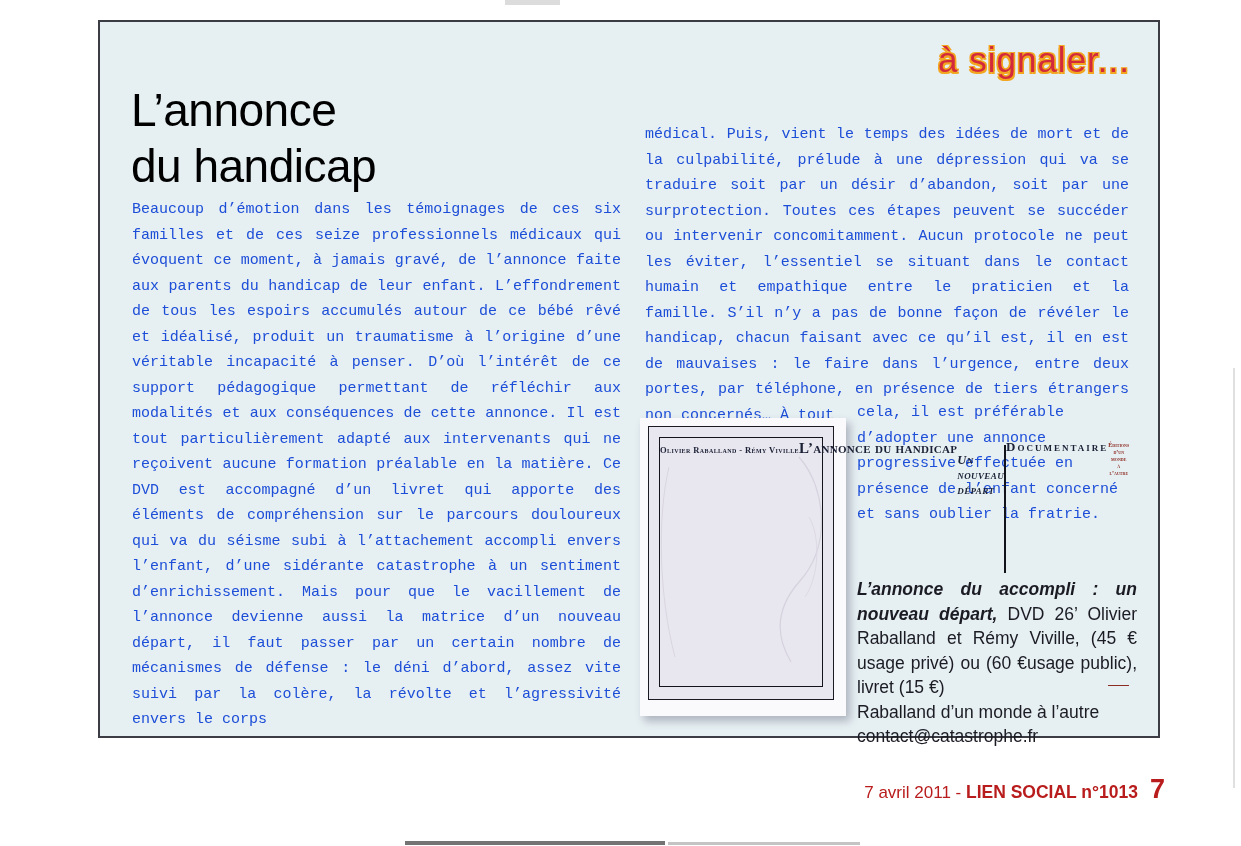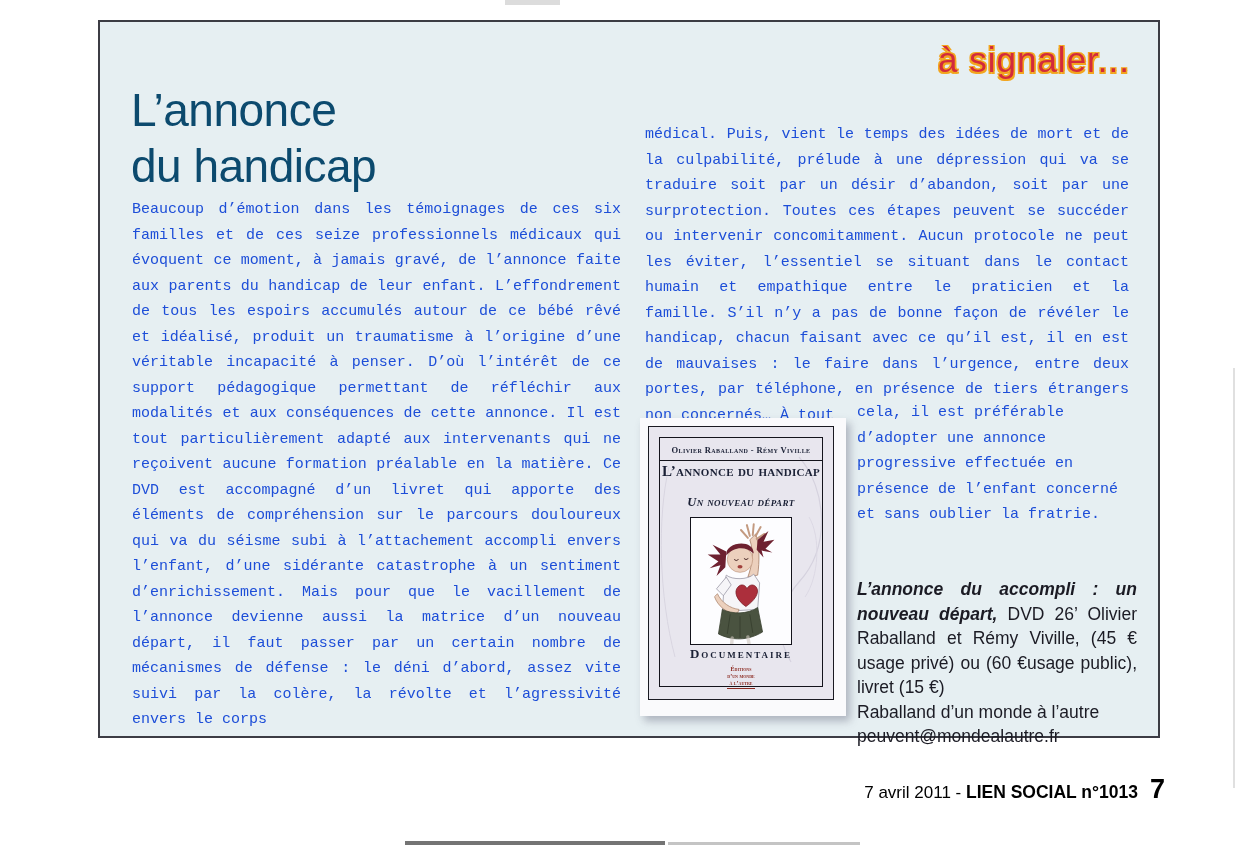--- a/index.html
+++ b/index.html
@@ -22,21 +22,21 @@
   .section-label {
     position:absolute; top:40px; right:111px;
     font-size:35px; font-weight:normal; letter-spacing:1px;
     color:#d22a3c;
     text-shadow:1.5px 1.5px 0 #f2a51e, -1.5px -1.5px 0 #f2a51e,
                 1.5px -1.5px 0 #f2a51e, -1.5px 1.5px 0 #f2a51e;
   }
   .article-title {
     position:absolute; left:131px; top:82px;
     font-size:46px; line-height:56px; font-weight:normal;
-    color:#0c4a6e; letter-spacing:-0.5px;
+    color:#000000; letter-spacing:-0.5px;
   }
 
   
   .body-text {
     position:absolute;
     font-family:Liberation Mono, monospace;
     font-size:15px; line-height:25.5px;
     color:#1d4ed8;
     text-align:justify;
     hyphens:auto; -webkit-hyphens:auto;
@@ -53,21 +53,21 @@
   }
   .dvd-cover {
     position:absolute; left:8px; top:8px; right:12px; bottom:16px;
     background:#e8e6ee;
     border:1.5px solid #1a1a22;
   }
   .cover-sketch { position:absolute; inset:0; width:100%; height:100%; opacity:.55; }
   .cover-frame {
     position:absolute; left:10px; right:10px; top:10px; bottom:12px;
     border:1.5px solid #13131b;
-    display:flex; flex-direction:column; align-items:center;
+    display:flex; 
     font-family:"Liberation Serif", serif; color:#1a2035;
   }
   .cover-authors {
     margin-top:7px; font-size:8.5px; font-weight:bold;
     font-variant:small-caps; letter-spacing:.4px; white-space:nowrap;
   }
   .cover-rule { width:100%; border-bottom:1.2px solid #13131b; margin-top:5px; }
   .cover-title {
     margin-top:2px; font-size:15px; font-weight:bold;
     font-variant:small-caps; letter-spacing:.3px; white-space:nowrap;
@@ -96,21 +96,21 @@
     position:absolute; left:857px; top:577px; width:280px;
     font-size:17.5px; line-height:24.5px; color:#1b1b24;
   }
   .caption-main { text-align:justify; }
   .caption-title { font-weight:bold; font-style:italic; }
 
   
   .footer {
     position:absolute; top:774px; right:76px;
     display:flex; align-items:baseline;
-    font-size:17px; color:#000000; white-space:pre;
+    font-size:17px; color:#b91c1c; white-space:pre;
   }
   .footer-bold { font-weight:bold; font-size:17.5px; }
   .footer-page { font-weight:bold; font-size:27px; margin-left:12px; }
 
   
   .artifact { position:absolute; }
   .artifact-b1 { left:405px; top:841px; width:260px; height:4px; background:#3f3f3f; opacity:.72; }
   .artifact-b2 { left:668px; top:842px; width:192px; height:3px; background:#8a8a8a; opacity:.5; }
   .artifact-top { left:505px; top:0; width:55px; height:5px; background:#b9b9b9; opacity:.5; }
   .artifact-right { left:1233px; top:368px; width:2px; height:420px; background:#cfcfcf; opacity:.65; }
@@ -178,21 +178,21 @@
         <div>d’un monde</div>
         <div>à l’autre</div>
       </div>
     </div>
   </div>
 </figure>
 
 <div class="caption">
   <p class="caption-main"><em class="caption-title">L’annonce du accompli : un nouveau départ,</em><span> DVD 26’ Olivier Raballand et Rémy Viville, (45 € usage privé) ou (60 €usage public), livret (15 €)</span></p>
   <p>Raballand d’un monde à l’autre</p>
-  <p>peuvent@mondealautre.fr</p>
+  <p>contact@catastrophe.fr</p>
 </div>
 
 <footer class="footer">
   <span>7 avril 2011 - </span>
   <span class="footer-bold">LIEN SOCIAL n°1013</span>
   <span class="footer-page">7</span>
 </footer>
 
 <div class="artifact artifact-b1"></div>
 <div class="artifact artifact-b2"></div>

